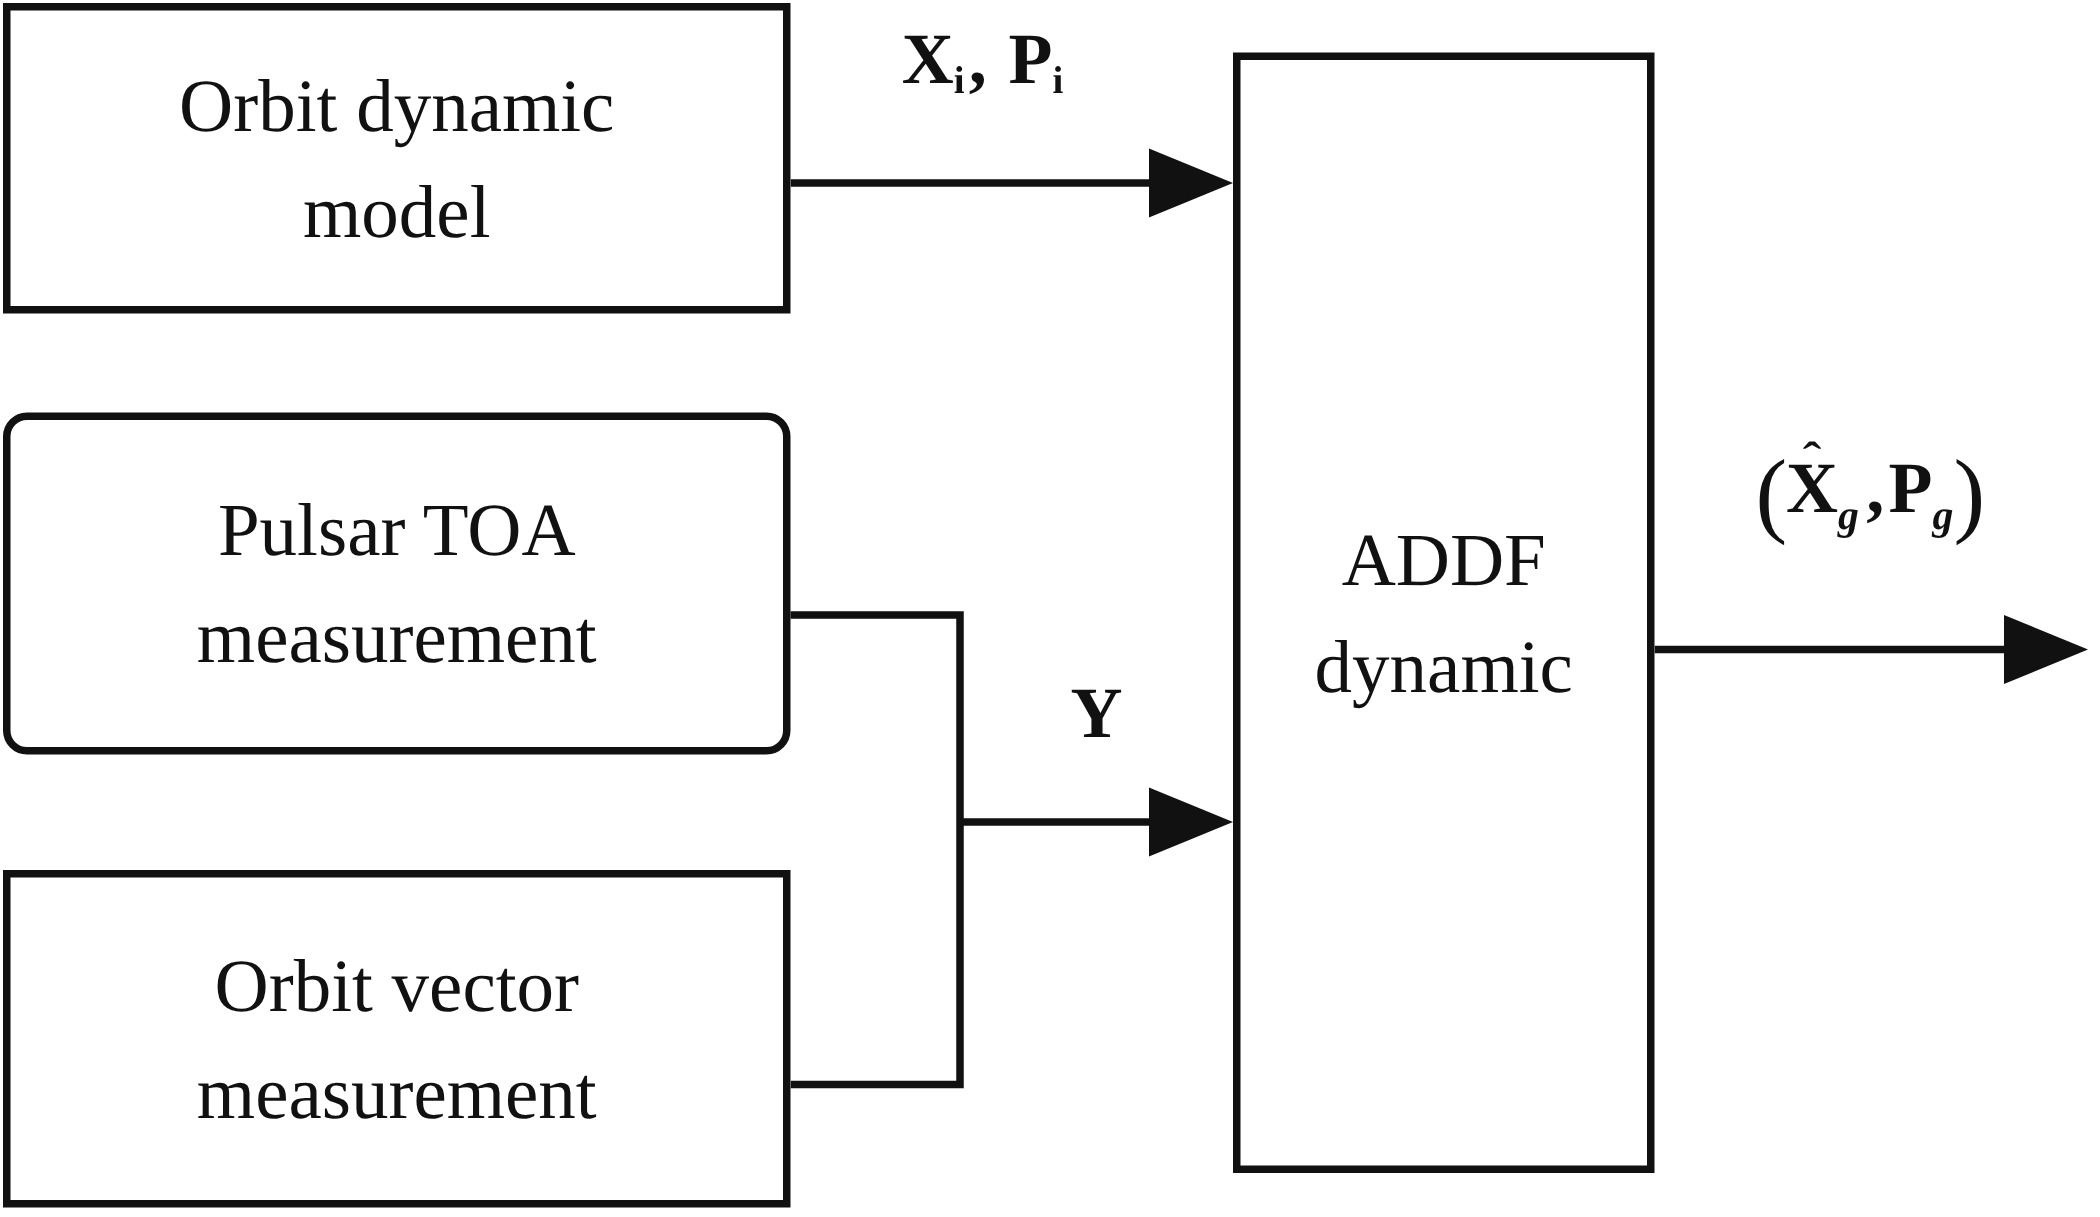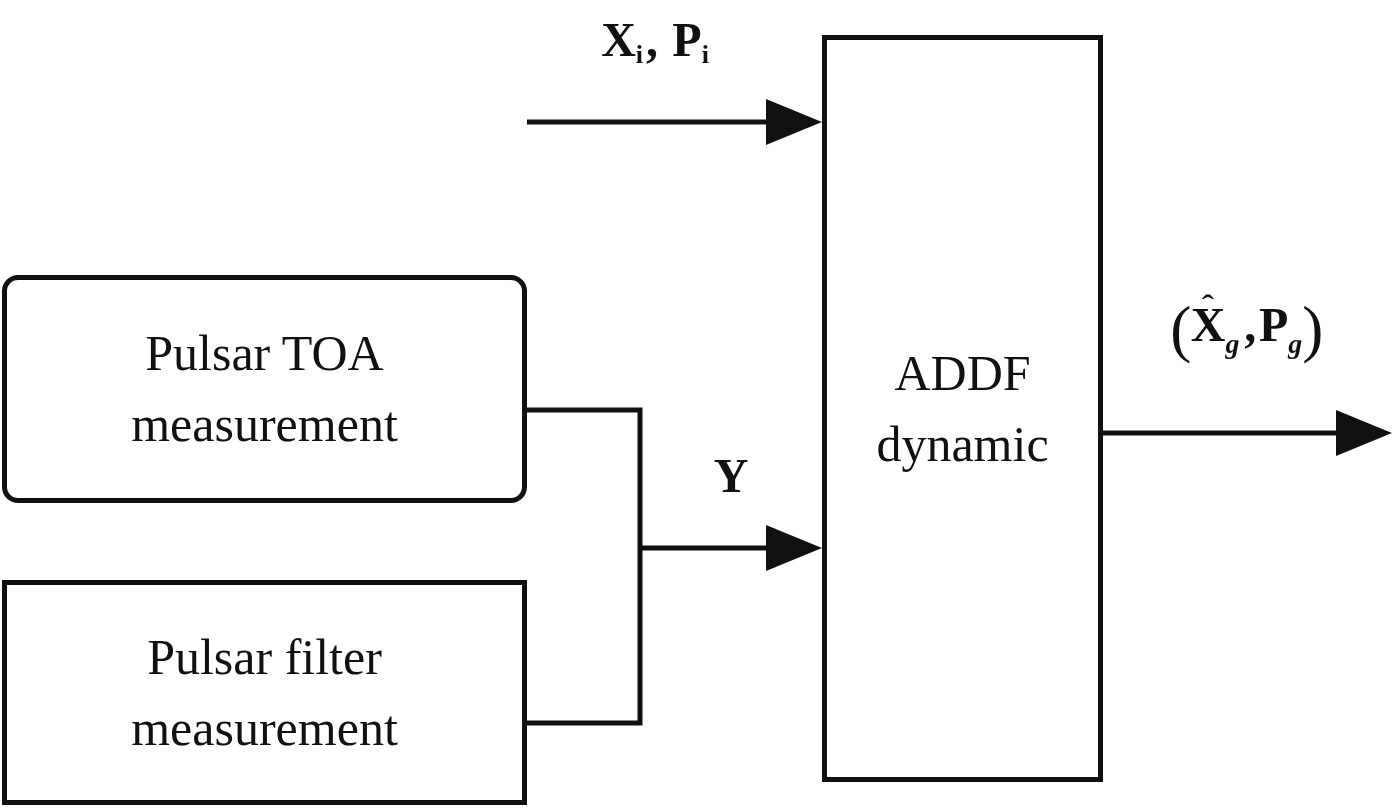--- a/index.html
+++ b/index.html
@@ -78,31 +78,37 @@
     <g>
       <path class="wire" d="M640 548 H772"></path>
       <polygon class="head" points="822,548 766,525 766,571"></polygon>
     </g>
     <g>
       <path class="wire" d="M1103 433 H1342"></path>
       <polygon class="head" points="1392,433 1336,410 1336,456"></polygon>
     </g>
   </svg>
 
+  <div class="box box-orbit">
+    <div class="box-text">
+      <span class="bl">Orbit dynamic</span>
+      <span class="bl">model</span>
+    </div>
+  </div>
 
   <div class="box box-toa">
     <div class="box-text">
       <span class="bl">Pulsar TOA</span>
       <span class="bl">measurement</span>
     </div>
   </div>
 
   <div class="box box-vector">
     <div class="box-text">
-      <span class="bl">Pulsar filter</span>
+      <span class="bl">Orbit vector</span>
       <span class="bl">measurement</span>
     </div>
   </div>
 
   <div class="box box-addf">
     <div class="box-text">
       <span class="bl">ADDF</span>
       <span class="bl">dynamic</span>
     </div>
   </div>

